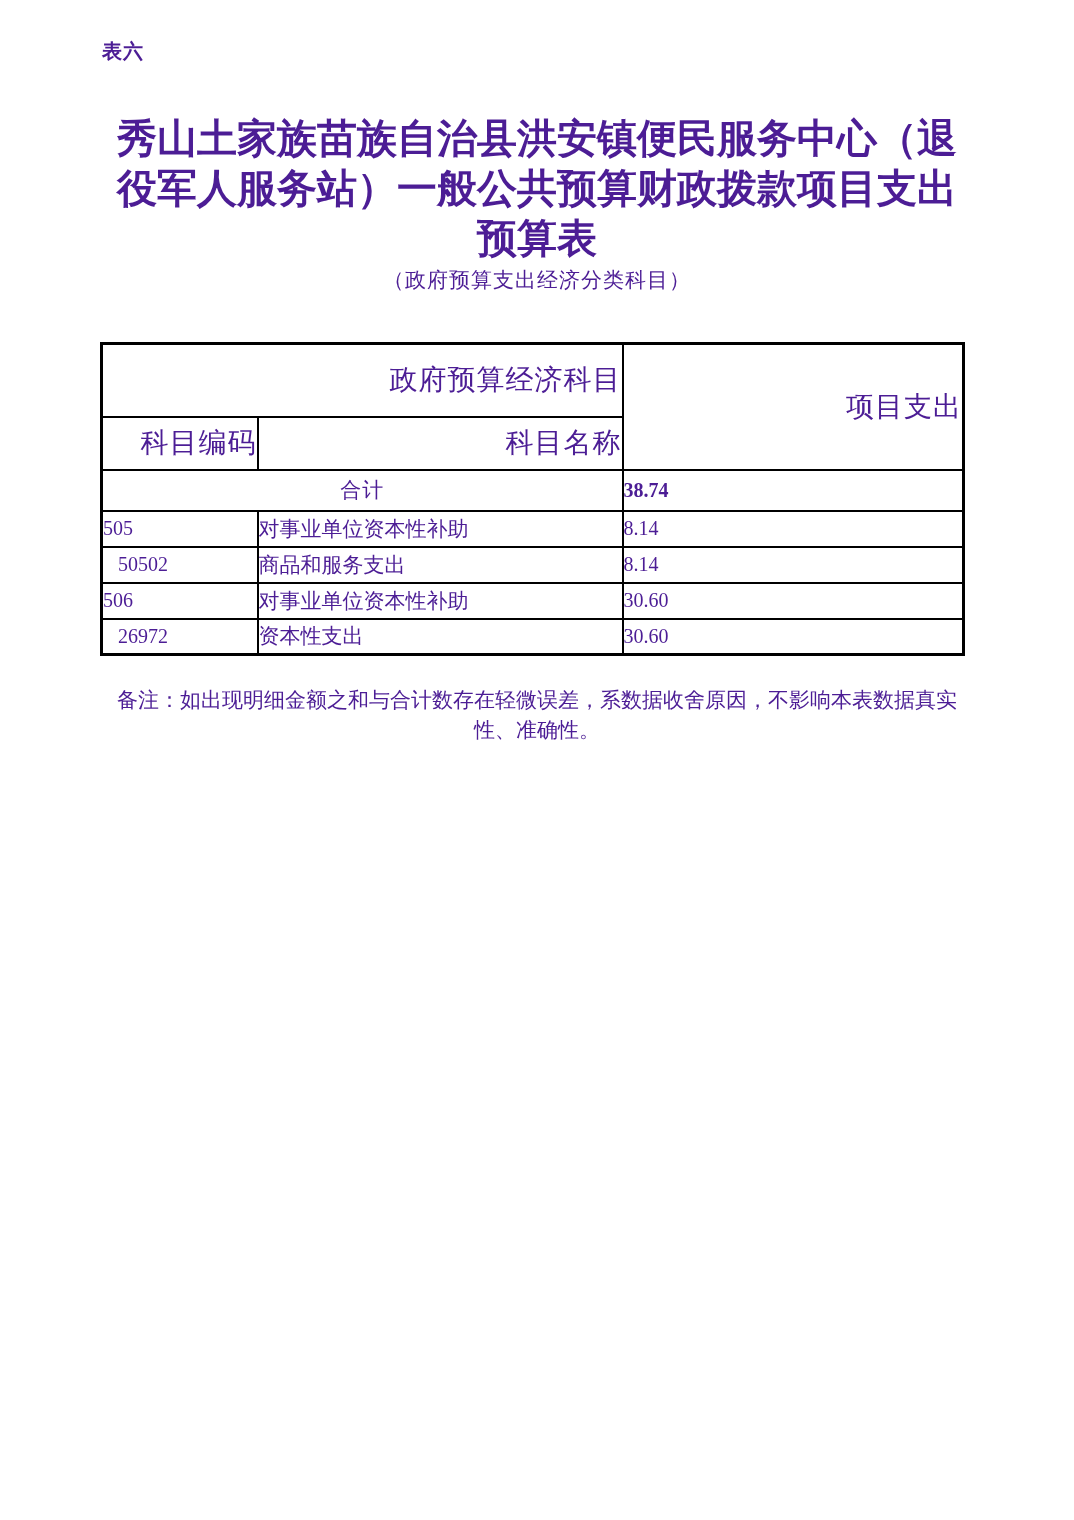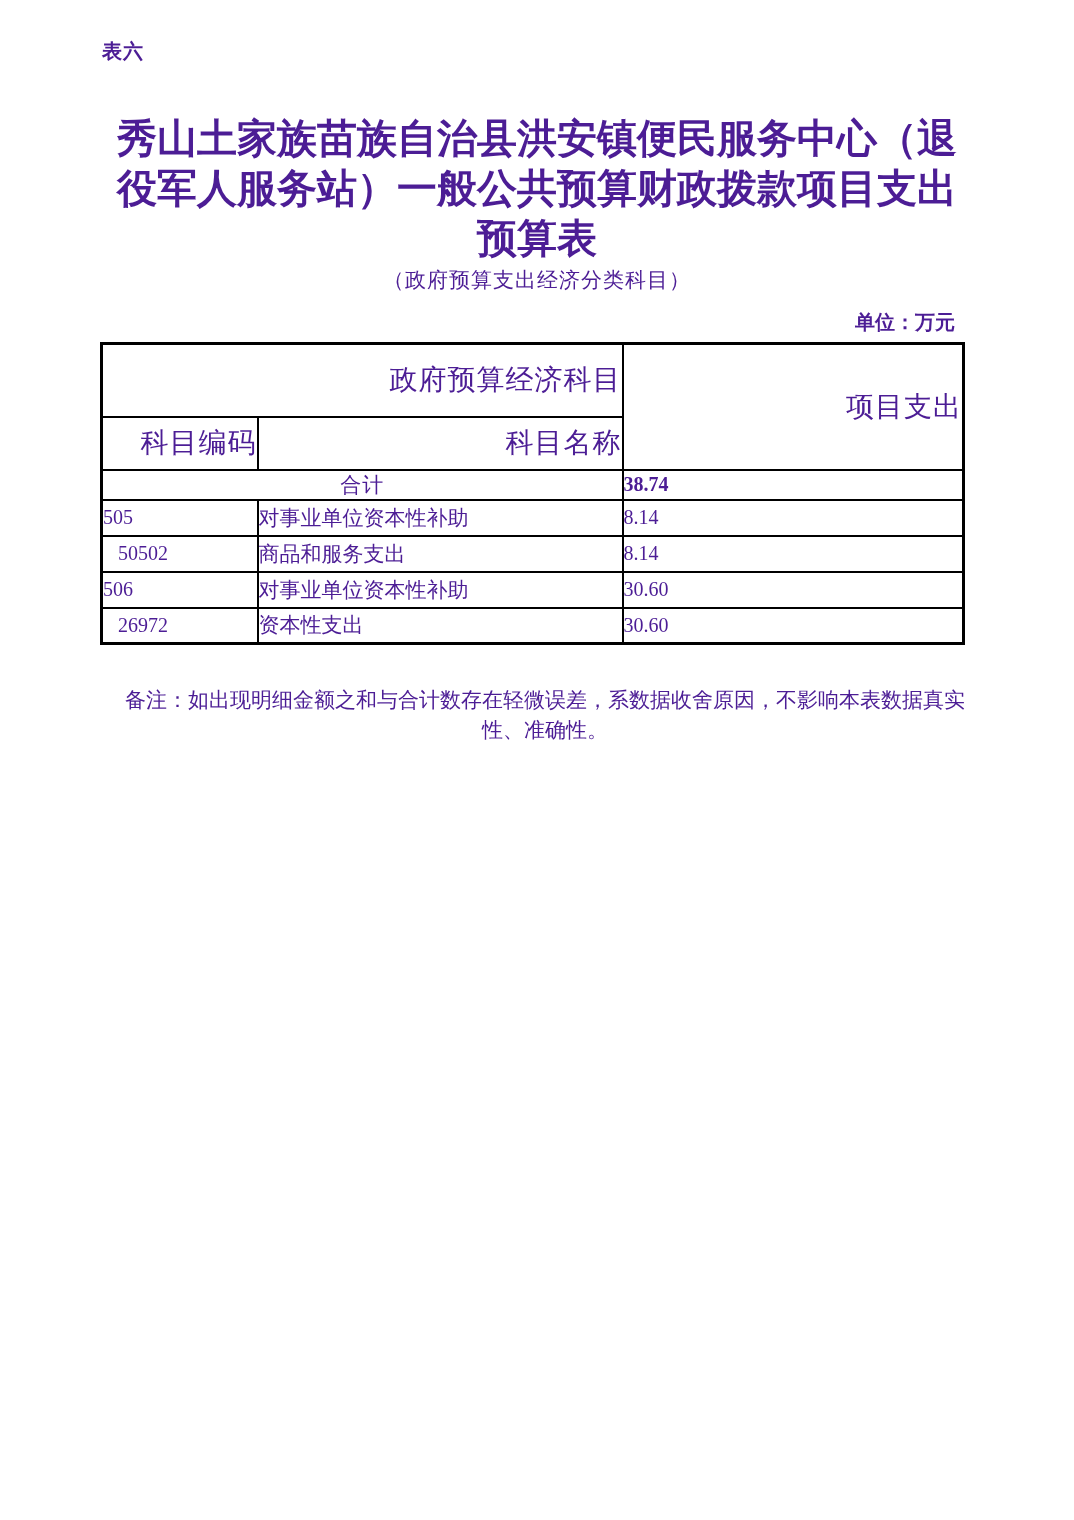--- a/index.html
+++ b/index.html
@@ -78,21 +78,21 @@
   th.group-head, th.sub-head, th.expense-head {
     text-align: right;
     vertical-align: middle;
     font-family: "Liberation Sans", sans-serif;
     font-weight: 600;
     font-size: 28px;
     letter-spacing: 1px;
   }
   tr.head-row-1 { height: 73px; }
   tr.head-row-2 { height: 53px; }
-  tr.total-row  { height: 30px; margin-top: 12px; }
+  tr.total-row  { height: 41px; margin-top: 12px; }
   tr.data-row   { height: 36px; }
 
   td.total-label {
     text-align: center;
     vertical-align: middle;
     font-size: 21px;
     letter-spacing: 1px;
   }
   td.value-cell {
     text-align: left;
@@ -116,35 +116,33 @@
     font-size: 21px;
   }
   .doc-note {
     position: absolute;
     left: 112px;
     top: 685px;
     width: 850px;
     text-align: center;
     font-size: 21px;
     line-height: 30px;
-    margin-left: 8px;
   }
 </style>
 </head>
 <body>
 
 <div class="page">
 
   <div class="page-tag">表六</div>
 
   <div class="doc-title">秀山土家族苗族自治县洪安镇便民服务中心（退役军人服务站）一般公共预算财政拨款项目支出预算表</div>
 
   <div class="doc-subtitle">（政府预算支出经济分类科目）</div>
 
-  <div class="unit-label">单位：万元</div>
 
   <table class="budget">
     <colgroup>
       <col class="col-code">
       <col class="col-name">
       <col class="col-value">
     </colgroup>
     <tbody>
       <tr class="head-row-1">
         <th class="group-head" colspan="2">政府预算经济科目</th>

